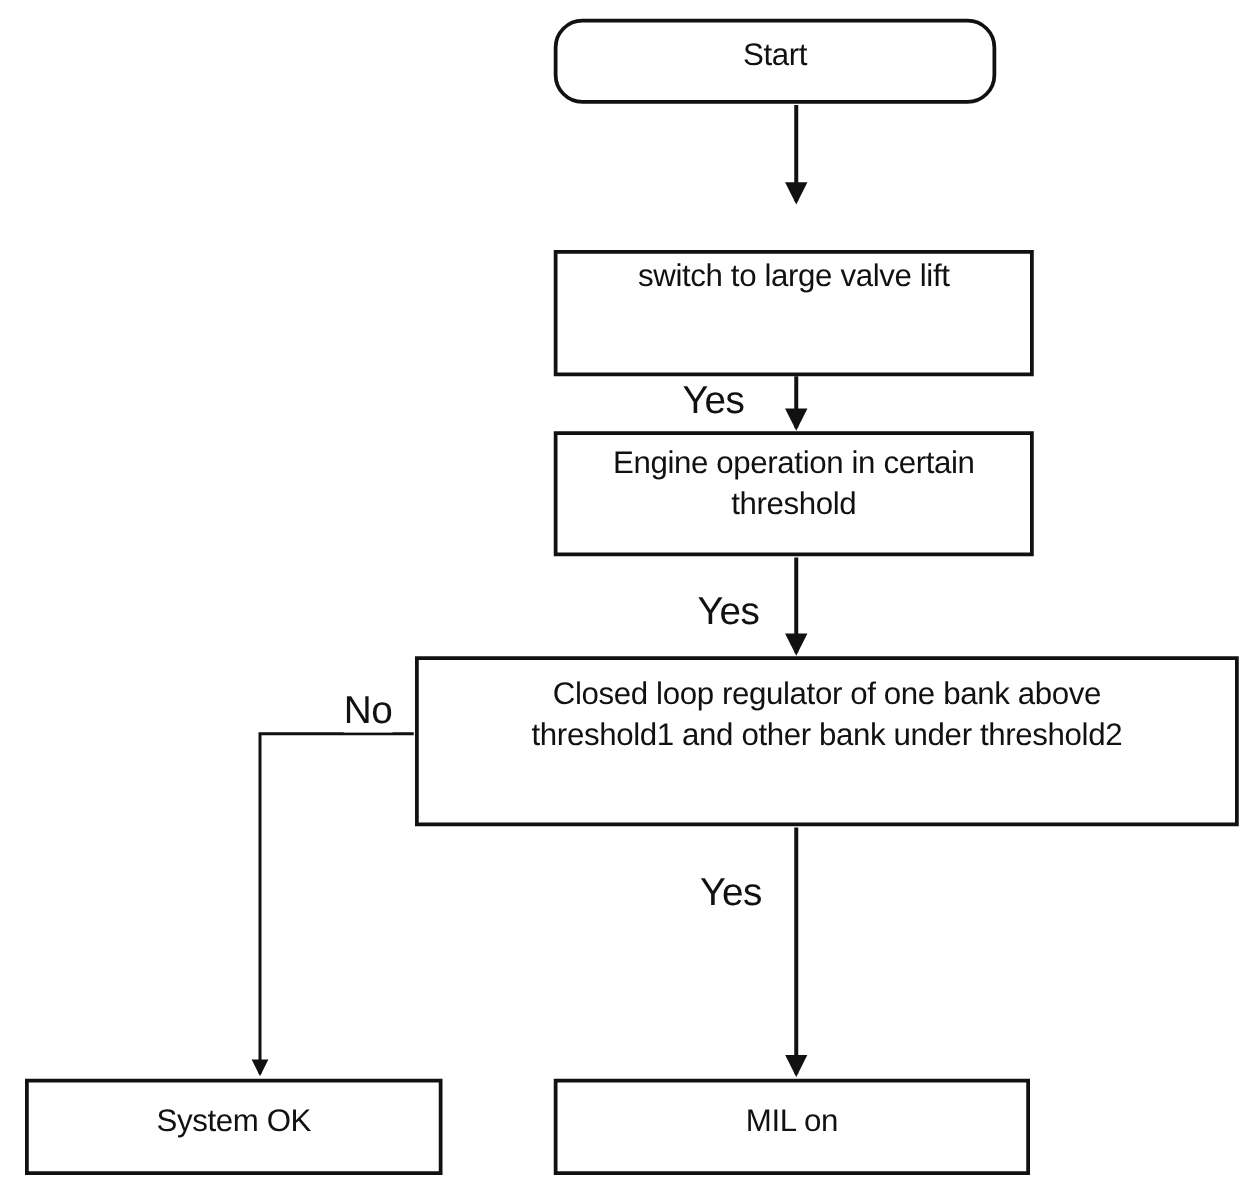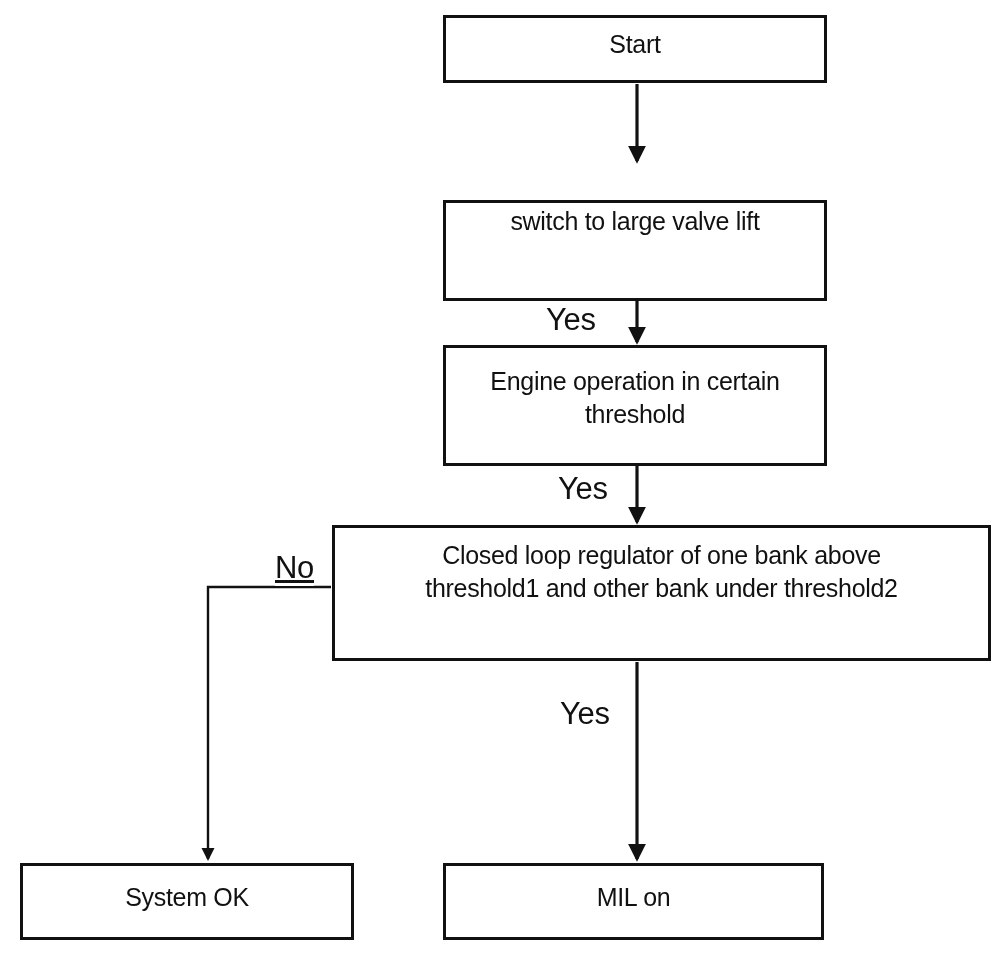--- a/index.html
+++ b/index.html
@@ -29,37 +29,37 @@
     border: 3px solid #111111;
     background: #ffffff;
     display: flex;
     align-items: center;
     justify-content: center;
     text-align: center;
     font-size: 25px;
     letter-spacing: -0.3px;
     line-height: 33px;
   }
-  .node-start    { left: 443px; top: 15px;  width: 384px; height: 68px;  padding-bottom: 10px; }
+  .node-start    { left: 443px; top: 15px;  width: 354px; height: 68px;  padding-bottom: 10px; border-radius: 23px; }
   .node-switch   { left: 443px; top: 164px; width: 384px; height: 101px; padding-bottom: 58px; margin-top: 36px; }
-  .node-engine   { left: 443px; top: 345px; width: 384px; height: 121px; padding: 0 28px 16px 28px; }
+  .node-engine   { left: 443px; top: 345px; width: 384px; height: 100px; padding: 0 28px 16px 28px; }
   .node-closed   { left: 332px; top: 525px; width: 659px; height: 136px; padding: 0 55px 42px 55px; }
   .node-systemok { left: 20px;  top: 863px; width: 334px; height: 77px;  padding-bottom: 8px; }
   .node-milon    { left: 443px; top: 863px; width: 381px; height: 77px;  padding-bottom: 8px; }
   .edge-label {
     position: absolute;
     font-size: 31px;
     letter-spacing: -0.3px;
     color: #111111;
     background: #ffffff;
   }
   .label-yes-1 { left: 546px; top: 302px; }
   .label-yes-2 { left: 558px; top: 471px; }
   .label-yes-3 { left: 560px; top: 696px; }
-  .label-no-1  { left: 275px; top: 550px; text-decoration: underline; }
+  .label-no-1  { left: 275px; top: 550px; }
 </style>
 </head>
 <body>
 
 <div class="canvas">
 
   <svg class="edges-layer" width="992" height="962" viewBox="0 0 992 962" xmlns="http://www.w3.org/2000/svg">
     <defs>
       <marker id="arrowhead" viewBox="0 0 10 10" refX="8.5" refY="5" markerWidth="5.6" markerHeight="6" orient="auto">
         <path d="M0,0 L10,5 L0,10 z" fill="#111111"></path>

